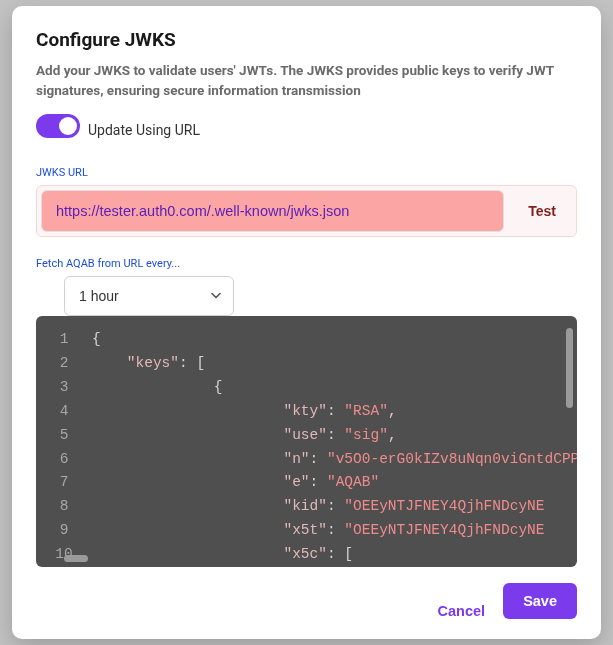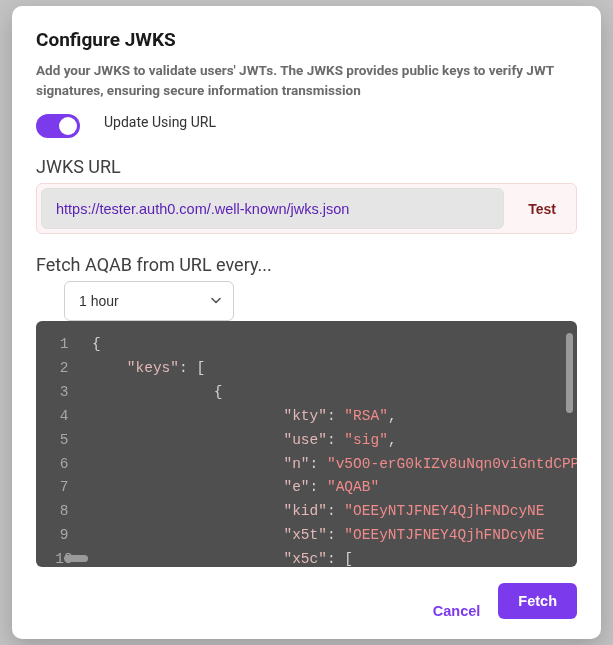--- a/index.html
+++ b/index.html
@@ -37,23 +37,23 @@
 }
 .subtitle {
   font-size: 13.5px;
   color: #6b6b6b;
   line-height: 1.45;
   margin-bottom: 14px;
   font-weight: bold;
 }
 .toggle-row {
   display: flex;
-  align-items: flex-start;
-  gap: 24px;
-  margin-bottom: 18px;
+  align-items: flex-end;
+  gap: 8px;
+  margin-bottom: 28px;
 }
 .toggle {
   width: 44px;
   height: 24px;
   background: #7c3aed;
   border-radius: 12px;
   position: relative;
   cursor: pointer;
   flex-shrink: 0;
 }
@@ -64,37 +64,37 @@
   background: #fff;
   border-radius: 50%;
   top: 3px;
   right: 3px;
 }
 .toggle-label {
   font-size: 14px;
   color: #333;
 }
 .field-label {
-  font-size: 18px;
-  color: #404040;
+  font-size: 11px;
+  color: #1d4ed8;
   margin-bottom: 6px;
 }
 .url-row {
   display: flex;
   gap: 0;
   margin-bottom: 20px;
   border: 1px solid #f4d9d9;
   border-radius: 6px;
   background: #fdf5f5;
   overflow: hidden;
 }
 .url-input {
   flex: 1;
   border: 1px solid #e0e0e0;
-  background: #e5e5e5;
+  background: #fca5a5;
   border-radius: 6px;
   padding: 12px 14px;
   font-size: 14.5px;
   color: #5b21b6;
   outline: none;
   margin: 4px;
 }
 .test-btn {
   background: transparent;
   border: none;
@@ -249,16 +249,16 @@
         <div class="code-line"><span class="gutter">8</span><span class="code-text"><span class="punct">                      </span><span class="str-key">"kid"</span><span class="punct">: </span><span class="str-val">"OEEyNTJFNEY4QjhFNDcyNE</span></span></div>
         <div class="code-line"><span class="gutter">9</span><span class="code-text"><span class="punct">                      </span><span class="str-key">"x5t"</span><span class="punct">: </span><span class="str-val">"OEEyNTJFNEY4QjhFNDcyNE</span></span></div>
         <div class="code-line"><span class="gutter">10</span><span class="code-text"><span class="punct">                      </span><span class="str-key">"x5c"</span><span class="punct">: [</span></span></div>
       </div>
     <div class="scrollbar-v"></div>
     <div class="scrollbar-h"></div>
   </div>
 
   <div class="footer">
     <button class="cancel-btn">Cancel</button>
-    <button class="save-btn">Fetch</button>
+    <button class="save-btn">Save</button>
   </div>
 
 </div>
 
 </body></html>

